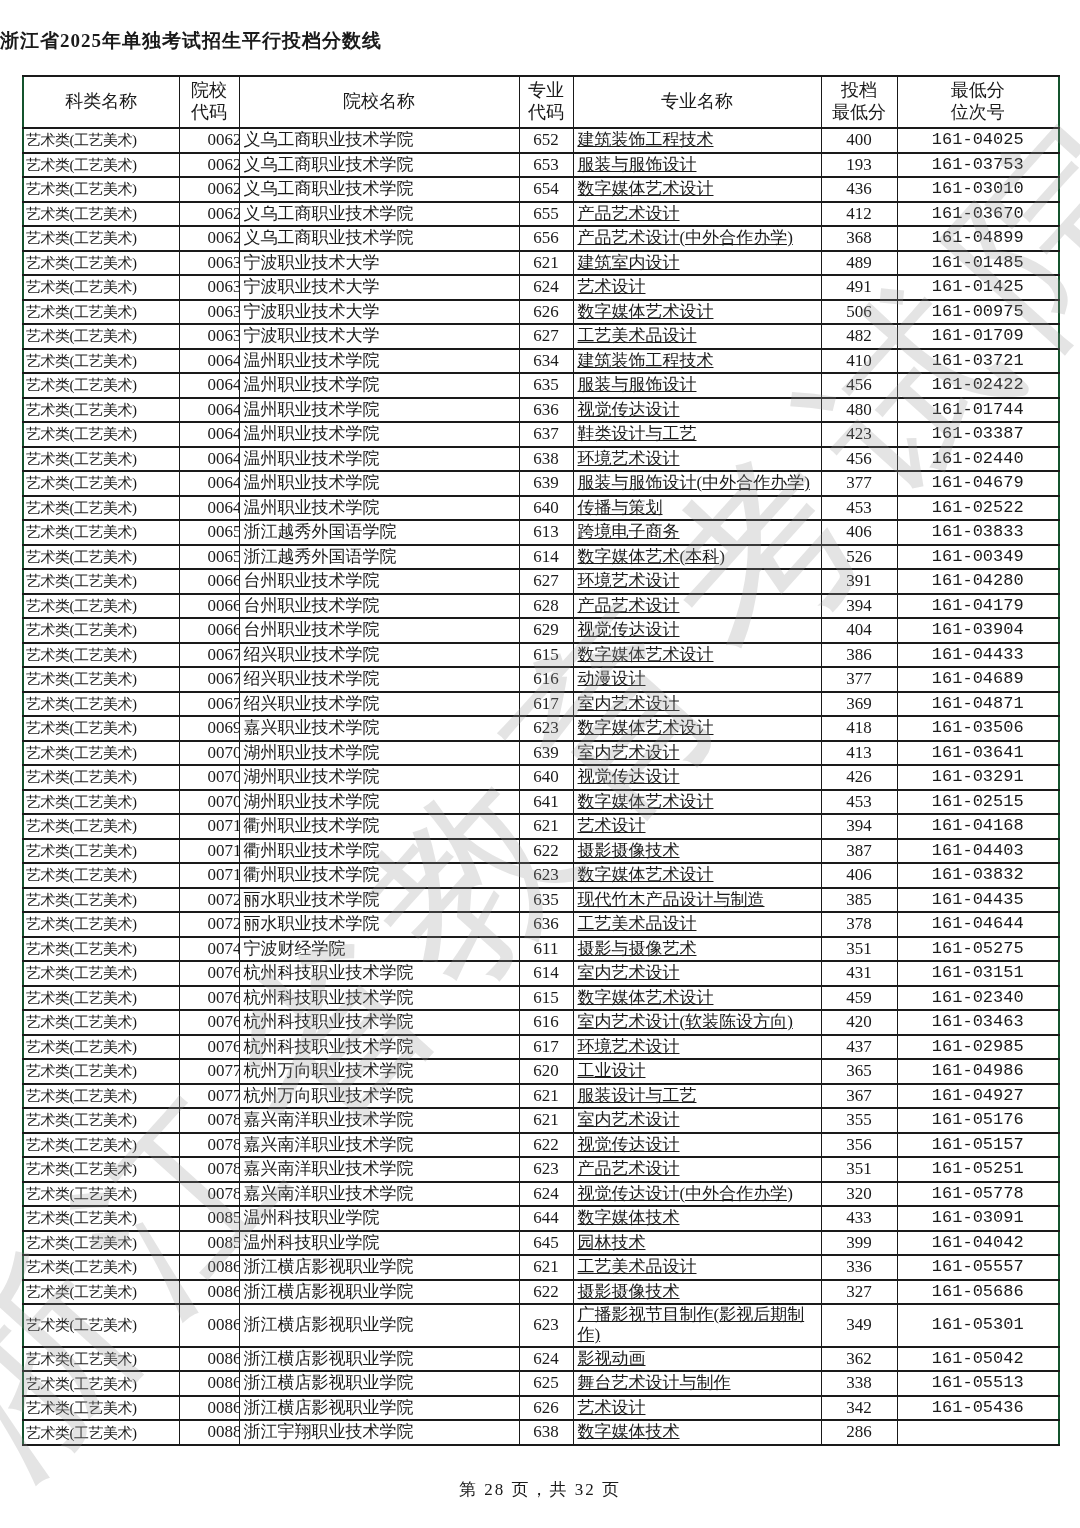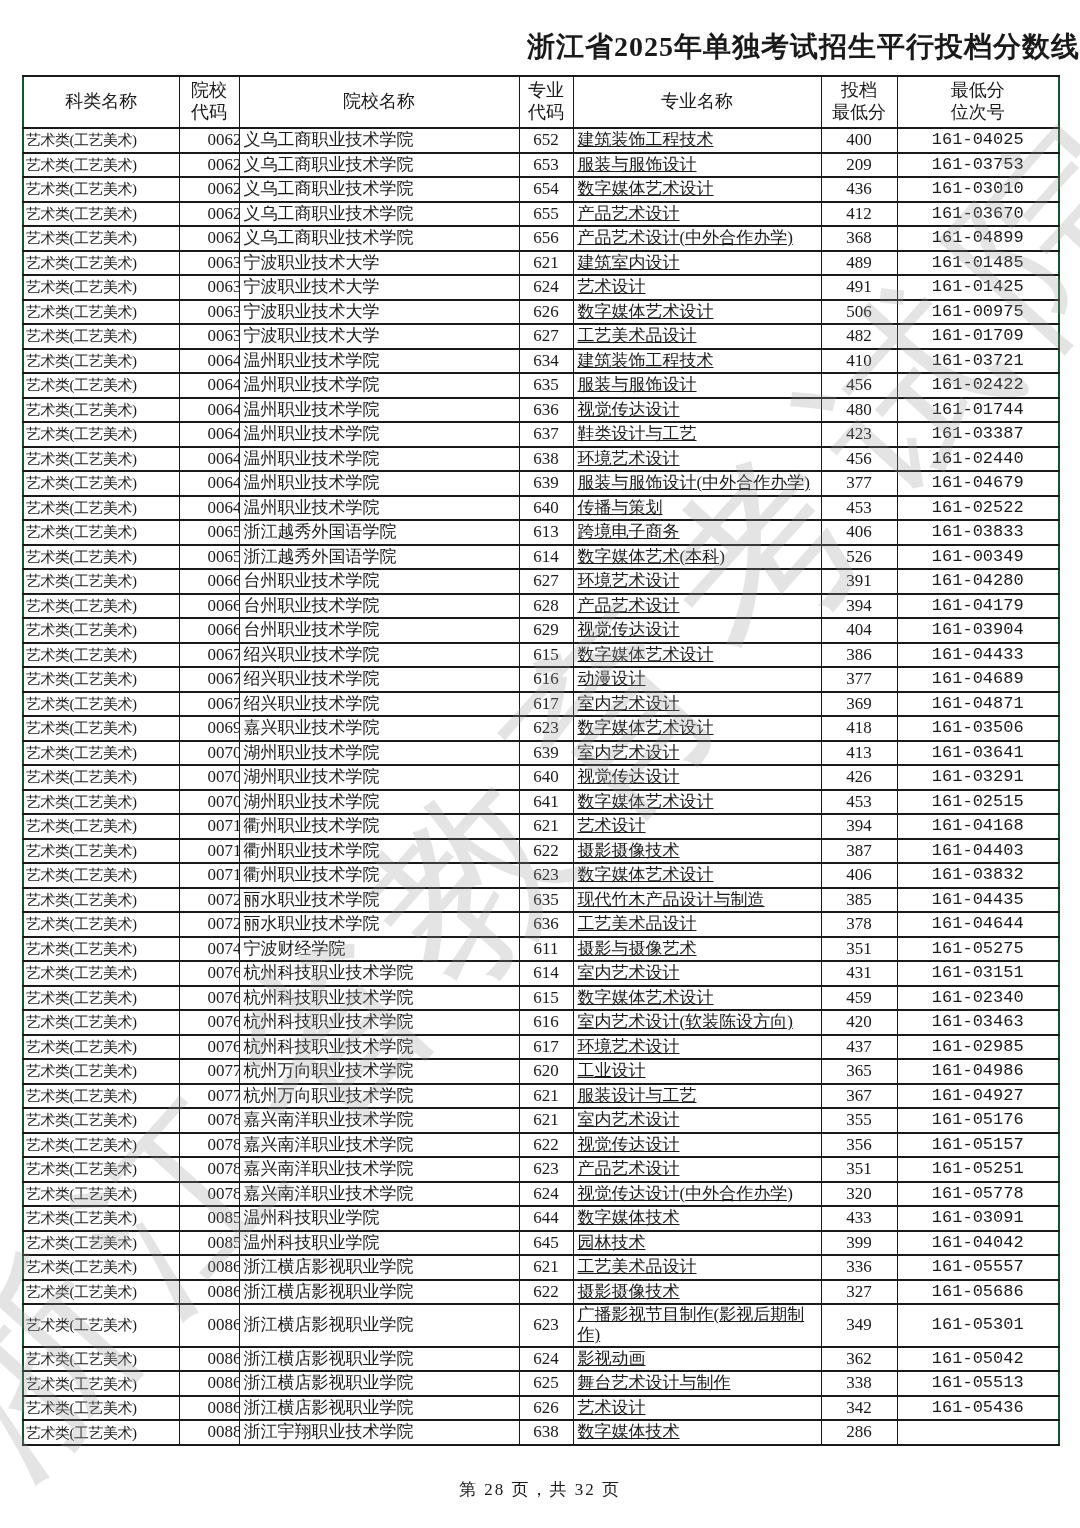--- a/index.html
+++ b/index.html
@@ -10,22 +10,22 @@
     background: #ffffff;
     position: relative;
     overflow: hidden;
     font-family: "Liberation Serif", "DejaVu Serif", serif;
     color: #1a1a1a;
   }
   .page-title {
     position: absolute;
     top: 28px; left: 0;
     width: 100%;
-    text-align: right;
-    font-size: 28px;
+    text-align: left;
+    font-size: 19px;
     font-weight: 700;
     letter-spacing: 1px;
   }
   table.score-table {
     position: absolute;
     top: 75px; left: 22px;
     width: 1036px;
     border-collapse: collapse;
     table-layout: fixed;
     border: 2px solid #14532d;
@@ -117,21 +117,21 @@
         <td class="c4">建筑装饰工程技术</td>
         <td class="c5">400</td>
         <td class="c6">161-04025</td>
       </tr>
       <tr>
         <td class="c0">艺术类(工艺美术)</td>
         <td class="c1">0062</td>
         <td class="c2">义乌工商职业技术学院</td>
         <td class="c3">653</td>
         <td class="c4">服装与服饰设计</td>
-        <td class="c5">209</td>
+        <td class="c5">193</td>
         <td class="c6">161-03753</td>
       </tr>
       <tr>
         <td class="c0">艺术类(工艺美术)</td>
         <td class="c1">0062</td>
         <td class="c2">义乌工商职业技术学院</td>
         <td class="c3">654</td>
         <td class="c4">数字媒体艺术设计</td>
         <td class="c5">436</td>
         <td class="c6">161-03010</td>

